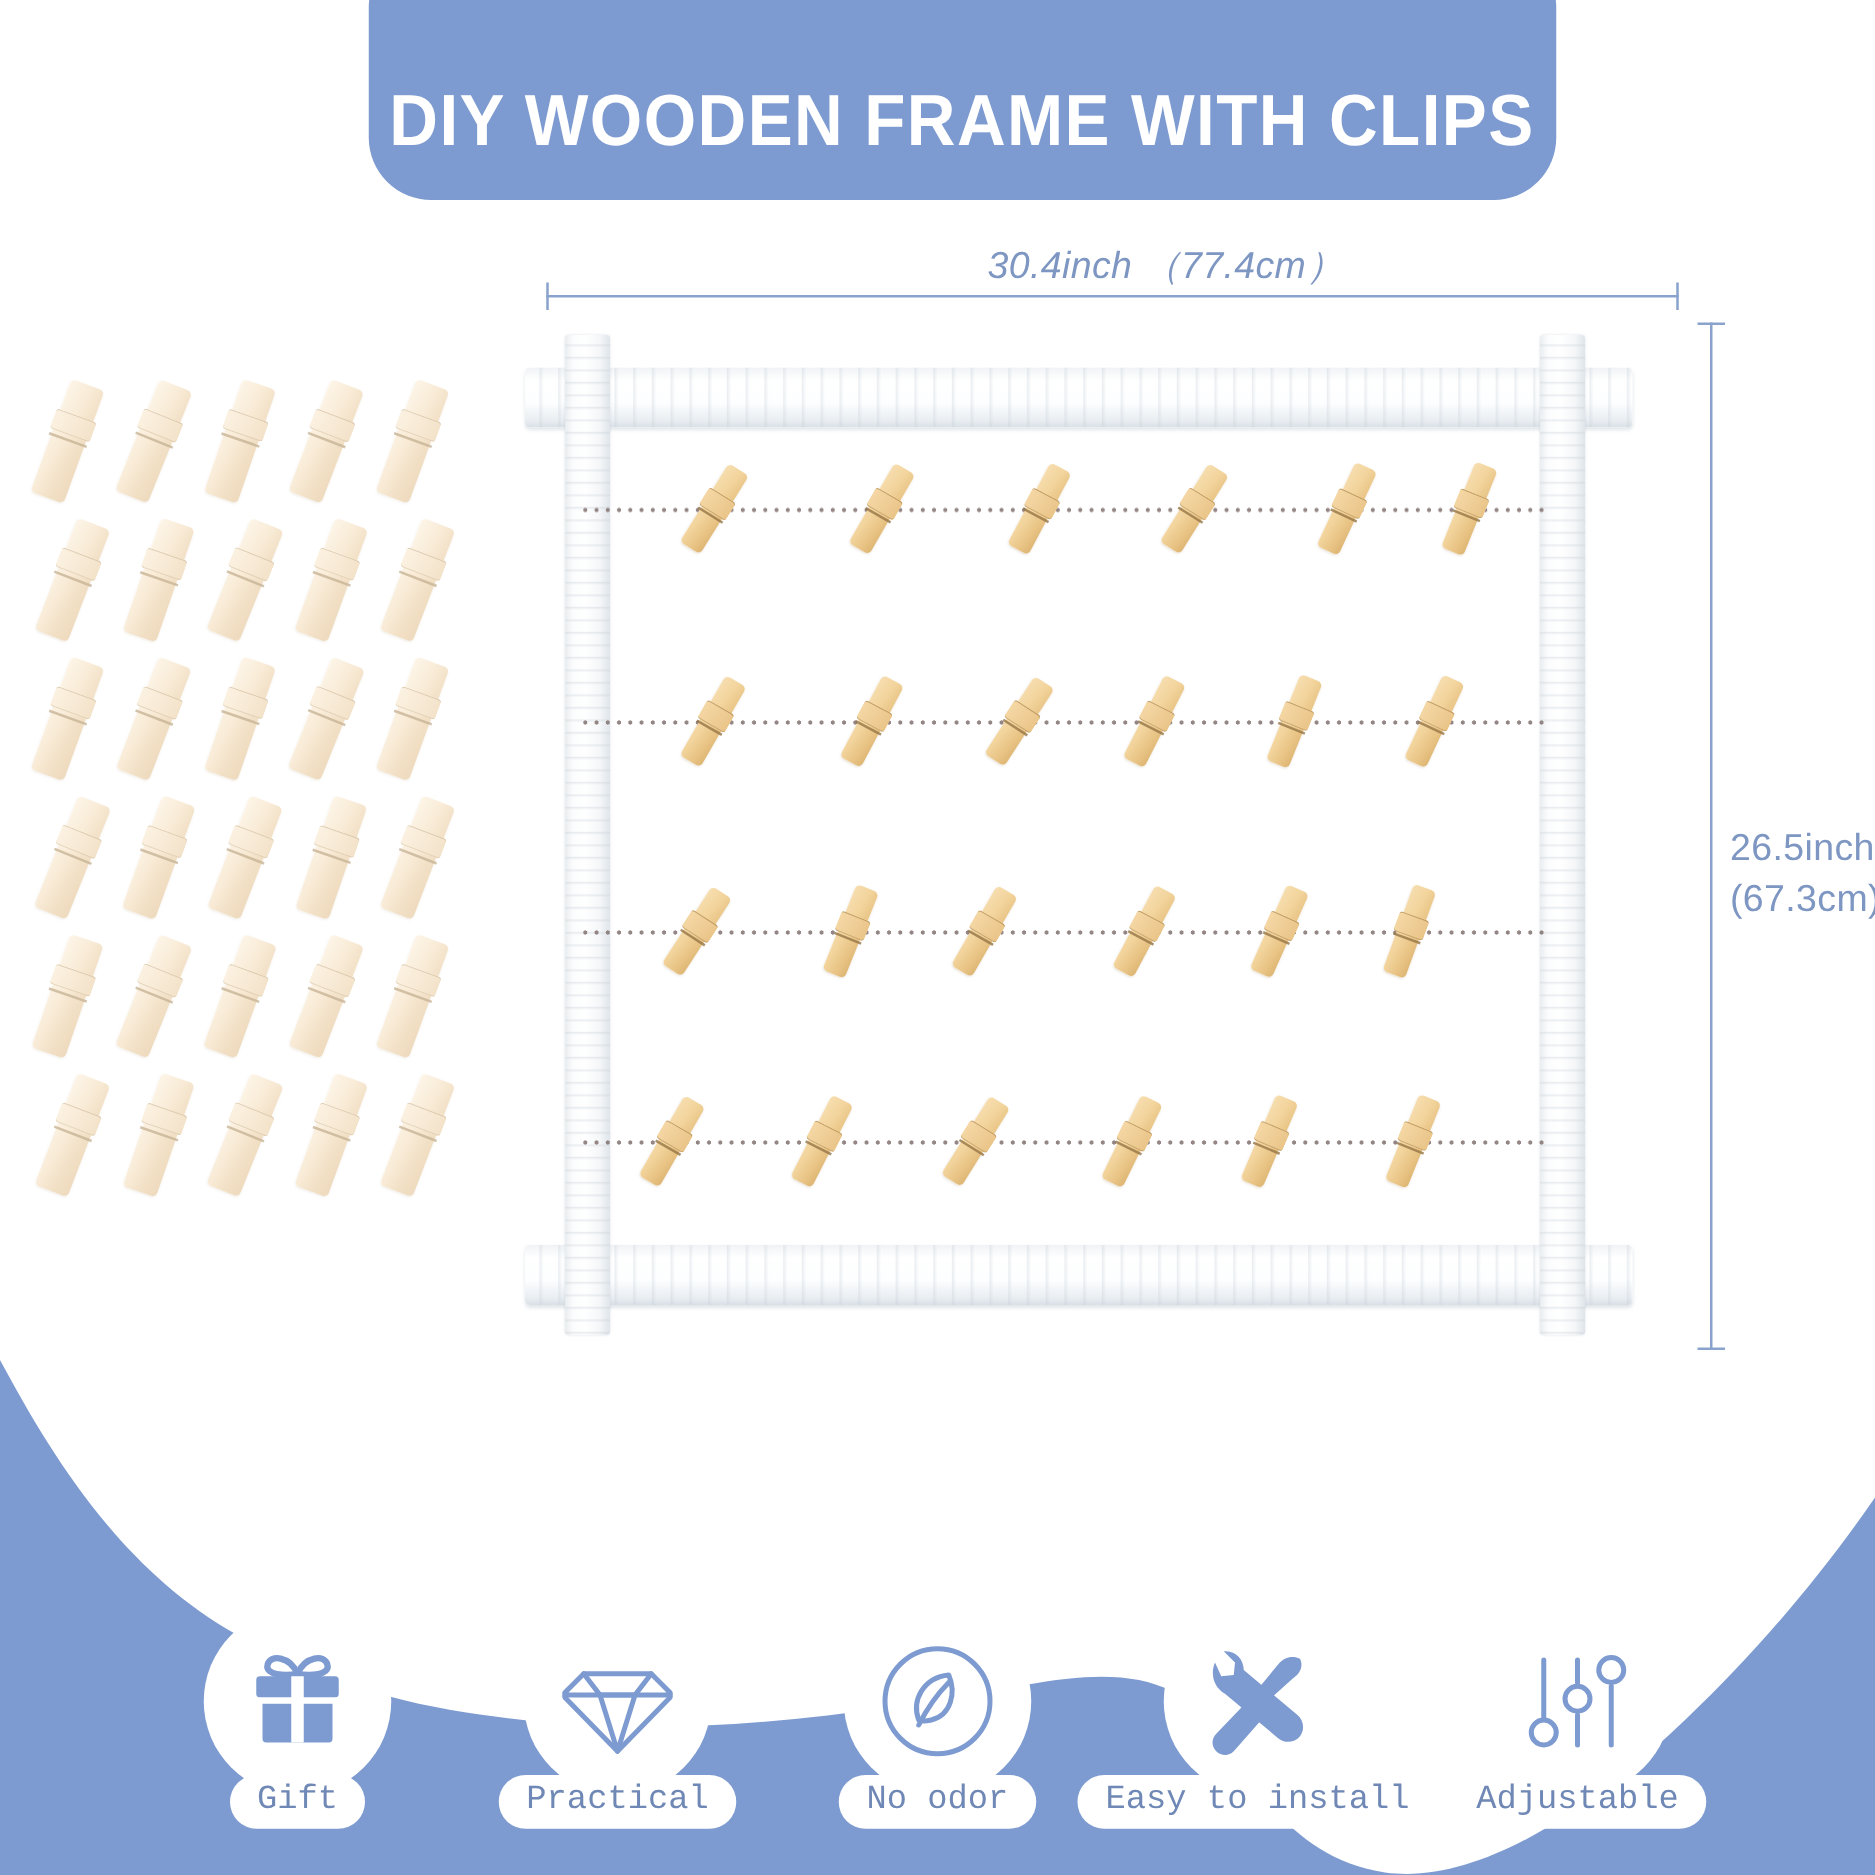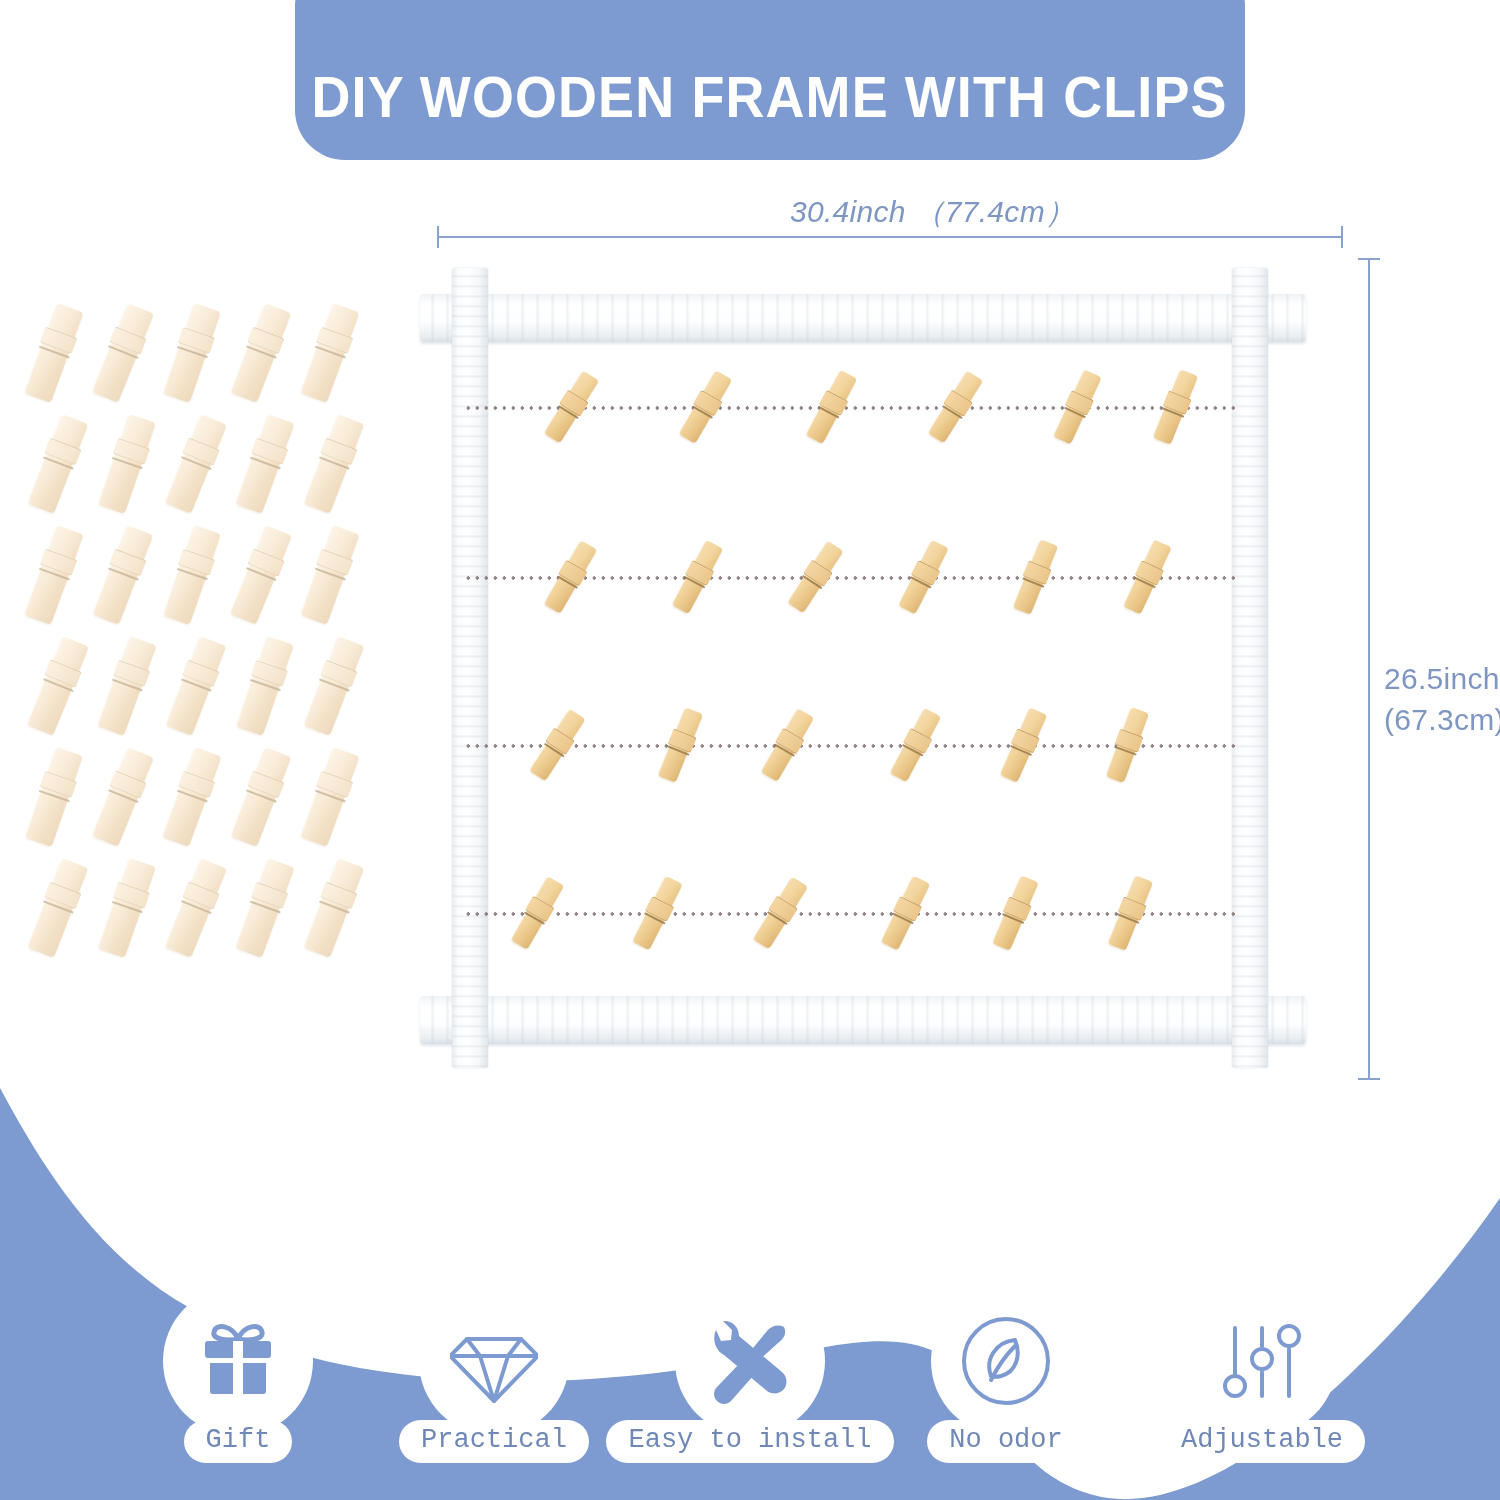--- a/index.html
+++ b/index.html
@@ -633,46 +633,46 @@
           </g>
         </svg>
       </div>
       <div class="feature-pill">
         <span class="feature-label">Practical</span>
       </div>
     </div>
 
     <div class="feature">
       <div class="feature-circle">
+        <svg width="94" height="94" viewBox="0 0 94 94">
+          <circle cx="47" cy="47" r="42" fill="none" stroke="#7d9bd0" stroke-width="4"></circle>
+          <g fill="none" stroke="#7d9bd0" stroke-width="4" stroke-linecap="round" stroke-linejoin="round">
+            <path d="M32 62 C26 46 36 28 56 26 C62 40 58 58 42 62 C38 63 34 63 32 62 Z"></path>
+            <path d="M32 66 C38 54 46 42 56 32"></path>
+          </g>
+        </svg>
+      </div>
+      <div class="feature-pill">
+        <span class="feature-label">No odor</span>
+      </div>
+    </div>
+
+    <div class="feature">
+      <div class="feature-circle">
         <svg width="92" height="92" viewBox="0 0 92 92">
           <g fill="#7d9bd0">
             <path d="M12 15 C8 24 11 35 20 40 L63 76 C68 80 76 79 80 74 C84 69 83 61 78 57 L35 21
                      C35 12 28 5 19 6 L28 15 L27 25 L17 26 Z"></path>
             <path d="M80 12 C74 9 67 11 63 16 L44 39 L53 47 L74 28 C80 24 83 18 80 12 Z"></path>
             <path d="M36 48 L13 72 C9 76 9 82 13 86 C17 90 23 90 27 86 L49 61 Z"></path>
           </g>
         </svg>
       </div>
       <div class="feature-pill">
         <span class="feature-label">Easy to install</span>
-      </div>
-    </div>
-
-    <div class="feature">
-      <div class="feature-circle">
-        <svg width="94" height="94" viewBox="0 0 94 94">
-          <circle cx="47" cy="47" r="42" fill="none" stroke="#7d9bd0" stroke-width="4"></circle>
-          <g fill="none" stroke="#7d9bd0" stroke-width="4" stroke-linecap="round" stroke-linejoin="round">
-            <path d="M32 62 C26 46 36 28 56 26 C62 40 58 58 42 62 C38 63 34 63 32 62 Z"></path>
-            <path d="M32 66 C38 54 46 42 56 32"></path>
-          </g>
-        </svg>
-      </div>
-      <div class="feature-pill">
-        <span class="feature-label">No odor</span>
       </div>
     </div>
 
     <div class="feature">
       <div class="feature-circle">
         <svg width="90" height="90" viewBox="0 0 90 90">
           <g stroke="#7d9bd0" stroke-width="4" stroke-linecap="round" fill="none">
             <line x1="18" y1="12" x2="18" y2="58"></line>
             <circle cx="18" cy="70" r="10" fill="#ffffff"></circle>
             <line x1="45" y1="12" x2="45" y2="30"></line>

